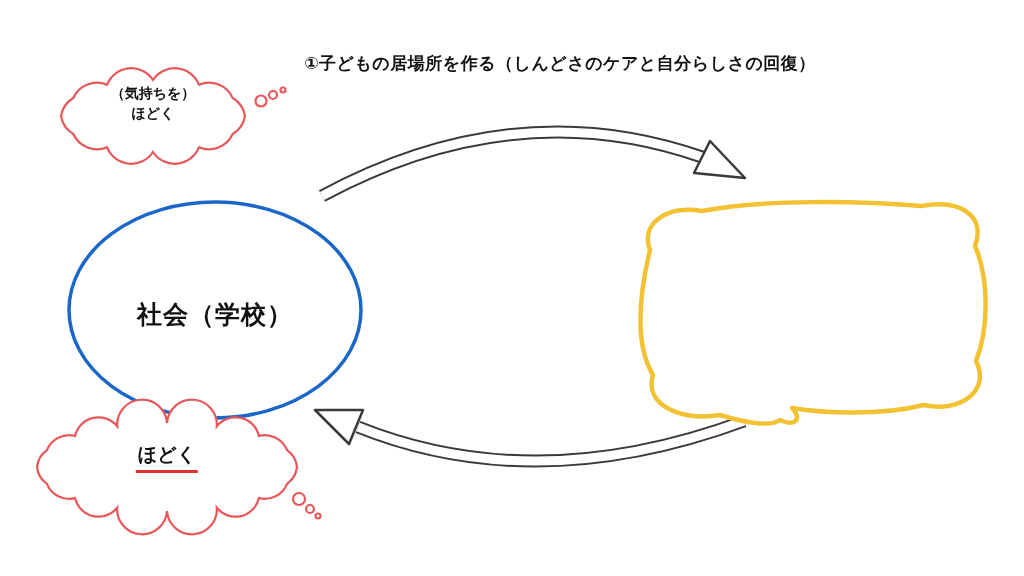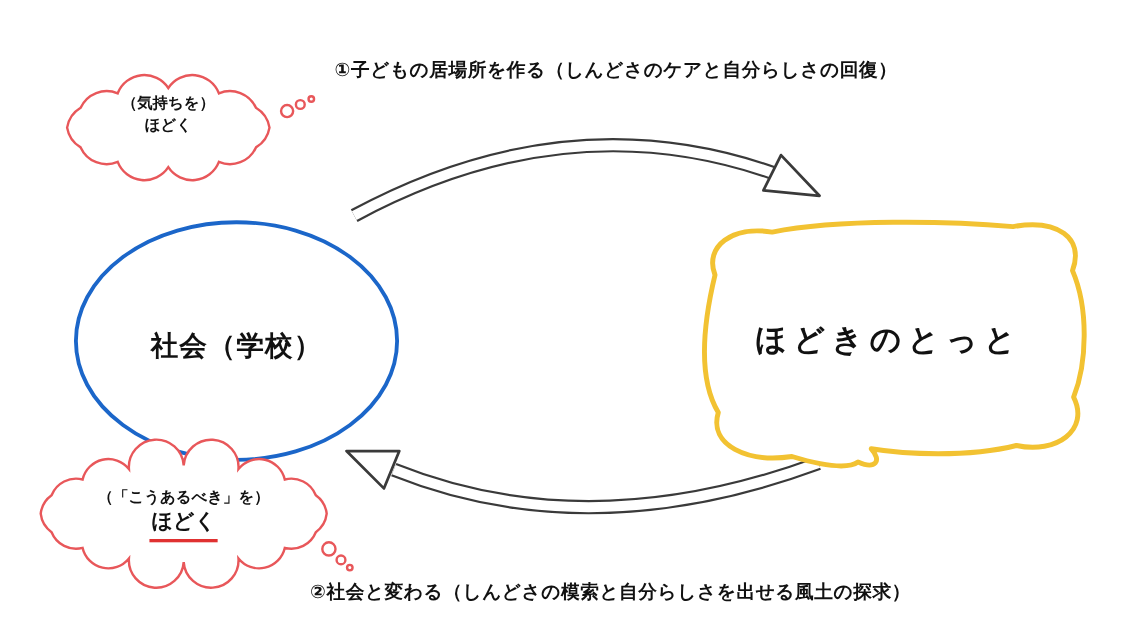--- a/index.html
+++ b/index.html
@@ -88,31 +88,28 @@
         A 24 24 0 0 0 287.1,483.8
         A 24 24 0 0 0 297,467 Z"></path>
       <circle cx="299" cy="499" r="6"></circle>
       <circle cx="310" cy="509" r="4"></circle>
       <circle cx="318" cy="516" r="2.5"></circle>
     </g>
   </svg>
 
   <div class="txt center flow-label" style="left:560px;top:52px;">①子どもの居場所を作る（しんどさのケアと自分らしさの回復）</div>
 
-  <div class="txt center flow-label" style="left:555px;top:527px;">②社会と変わる（しんどさの模索と自分らしさを出せる風土の探求）</div>
 
   <div class="txt center node-label-left" style="left:215px;top:298px;">社会（学校）</div>
 
-  <div class="txt center node-label-right" style="left:808px;top:290px;">ほどきのとっと</div>
 
   <div class="txt center cloud-text" style="left:153px;top:83px;">
     <div>（気持ちを）</div>
     <div>ほどく</div>
   </div>
 
   <div class="txt center cloud-text" style="left:167px;top:441px;">
-    <div>（「こうあるべき」を）</div>
     <div class="big">
       <span class="underline-red">ほどく</span>
     </div>
   </div>
 
 </div>
 
 </body></html>

